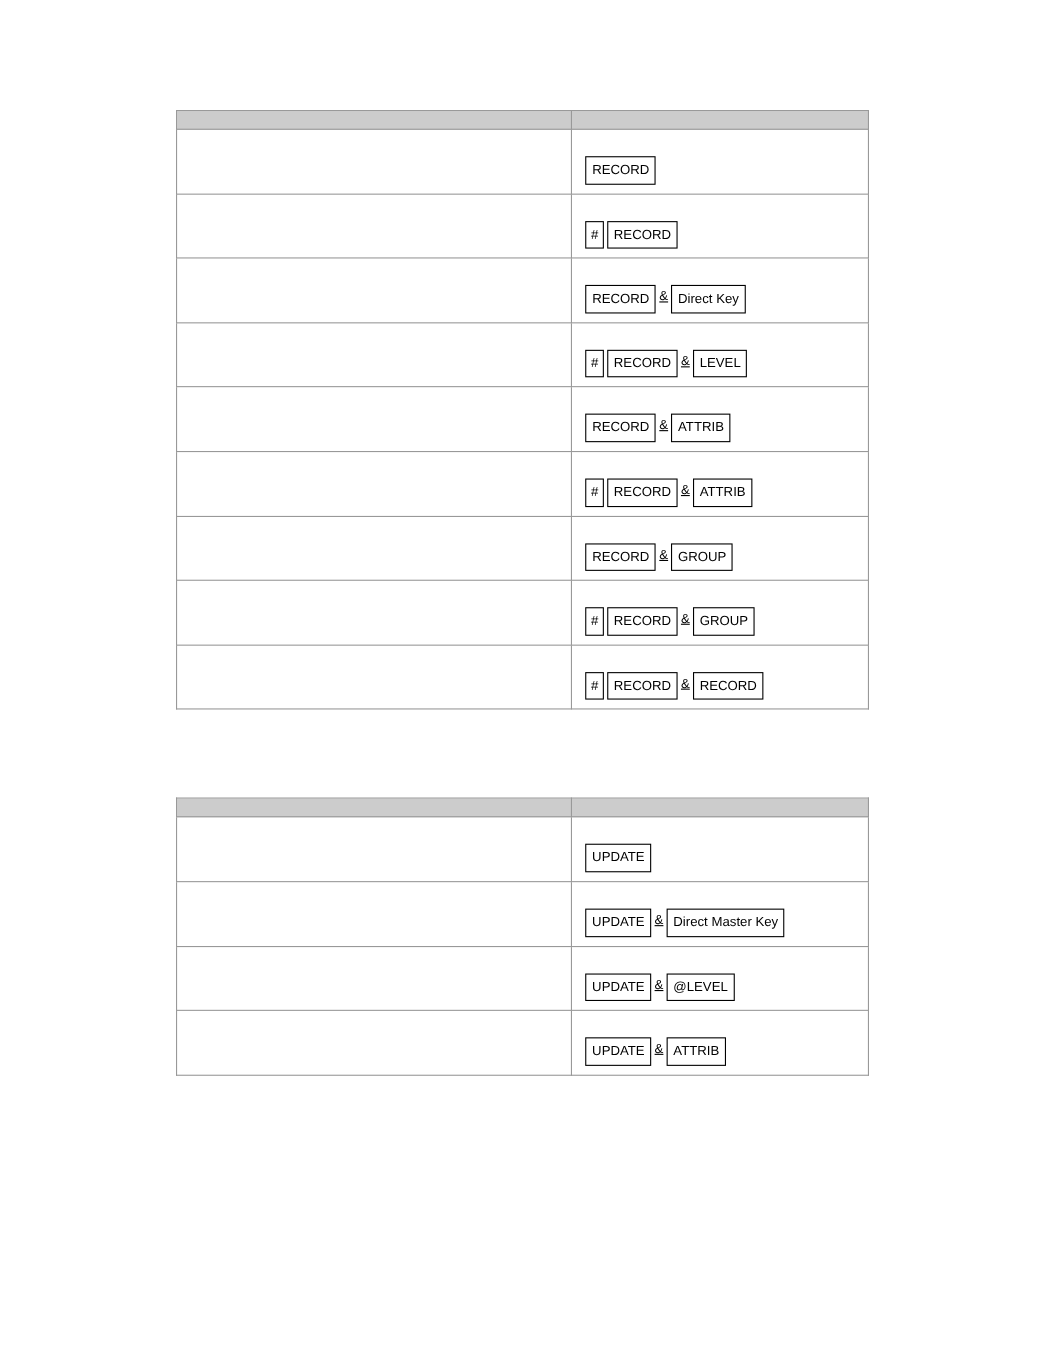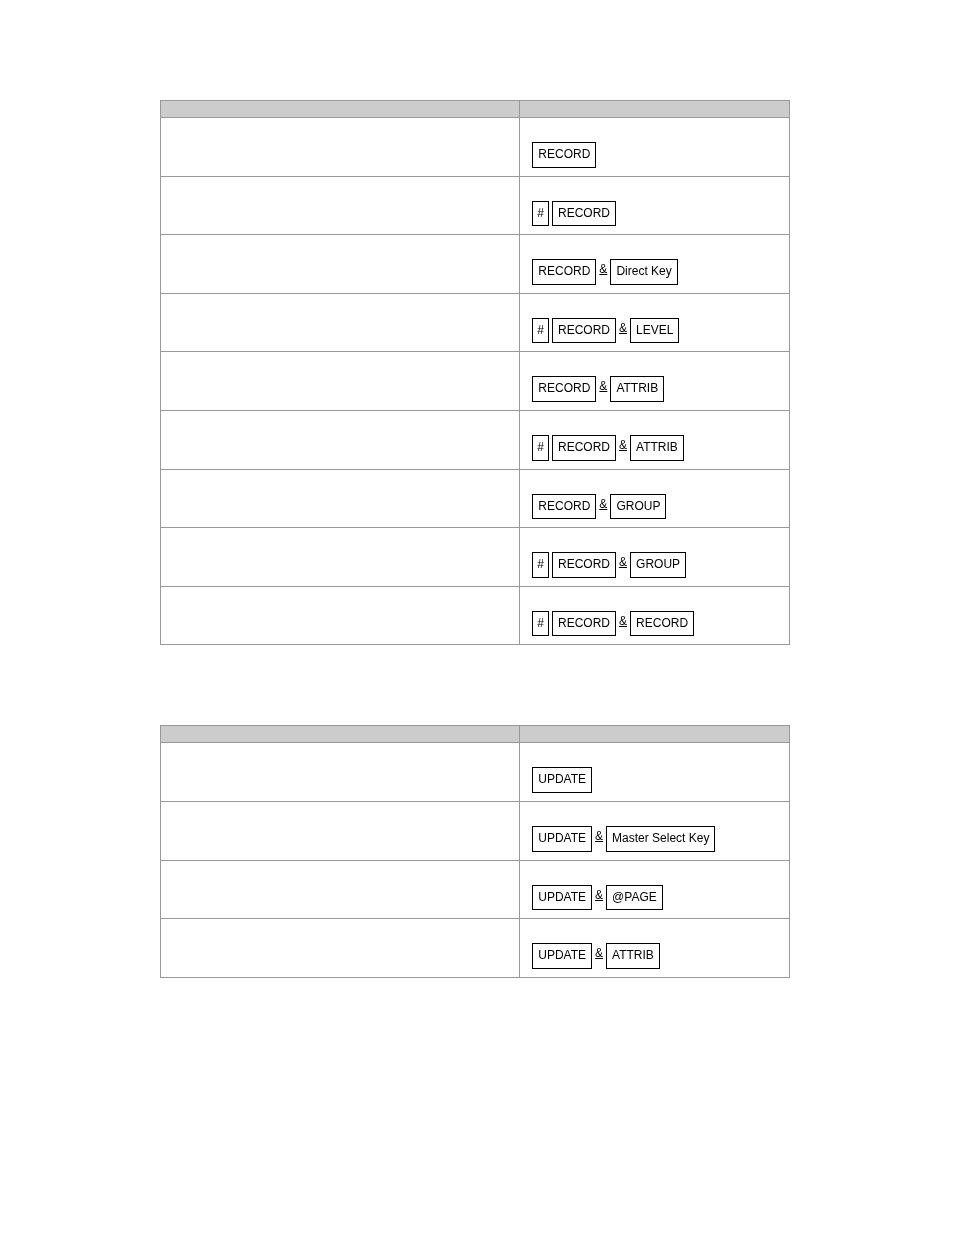--- a/index.html
+++ b/index.html
@@ -238,33 +238,33 @@
               </div>
             </td>
           </tr>
           <tr>
             <td class="col-description"></td>
             <td class="col-keystrokes">
               <div class="row-wrap">
                 <div class="key-sequence">
                   <span class="key-btn">UPDATE</span>
                   <span class="key-amp">&amp;</span>
-                  <span class="key-btn">Master Select Key</span>
-                </div>
-              </div>
-            </td>
-          </tr>
-          <tr>
-            <td class="col-description"></td>
-            <td class="col-keystrokes">
-              <div class="row-wrap">
-                <div class="key-sequence">
-                  <span class="key-btn">UPDATE</span>
-                  <span class="key-amp">&amp;</span>
-                  <span class="key-btn">@PAGE</span>
+                  <span class="key-btn">Direct Master Key</span>
+                </div>
+              </div>
+            </td>
+          </tr>
+          <tr>
+            <td class="col-description"></td>
+            <td class="col-keystrokes">
+              <div class="row-wrap">
+                <div class="key-sequence">
+                  <span class="key-btn">UPDATE</span>
+                  <span class="key-amp">&amp;</span>
+                  <span class="key-btn">@LEVEL</span>
                 </div>
               </div>
             </td>
           </tr>
           <tr>
             <td class="col-description"></td>
             <td class="col-keystrokes">
               <div class="row-wrap">
                 <div class="key-sequence">
                   <span class="key-btn">UPDATE</span>

